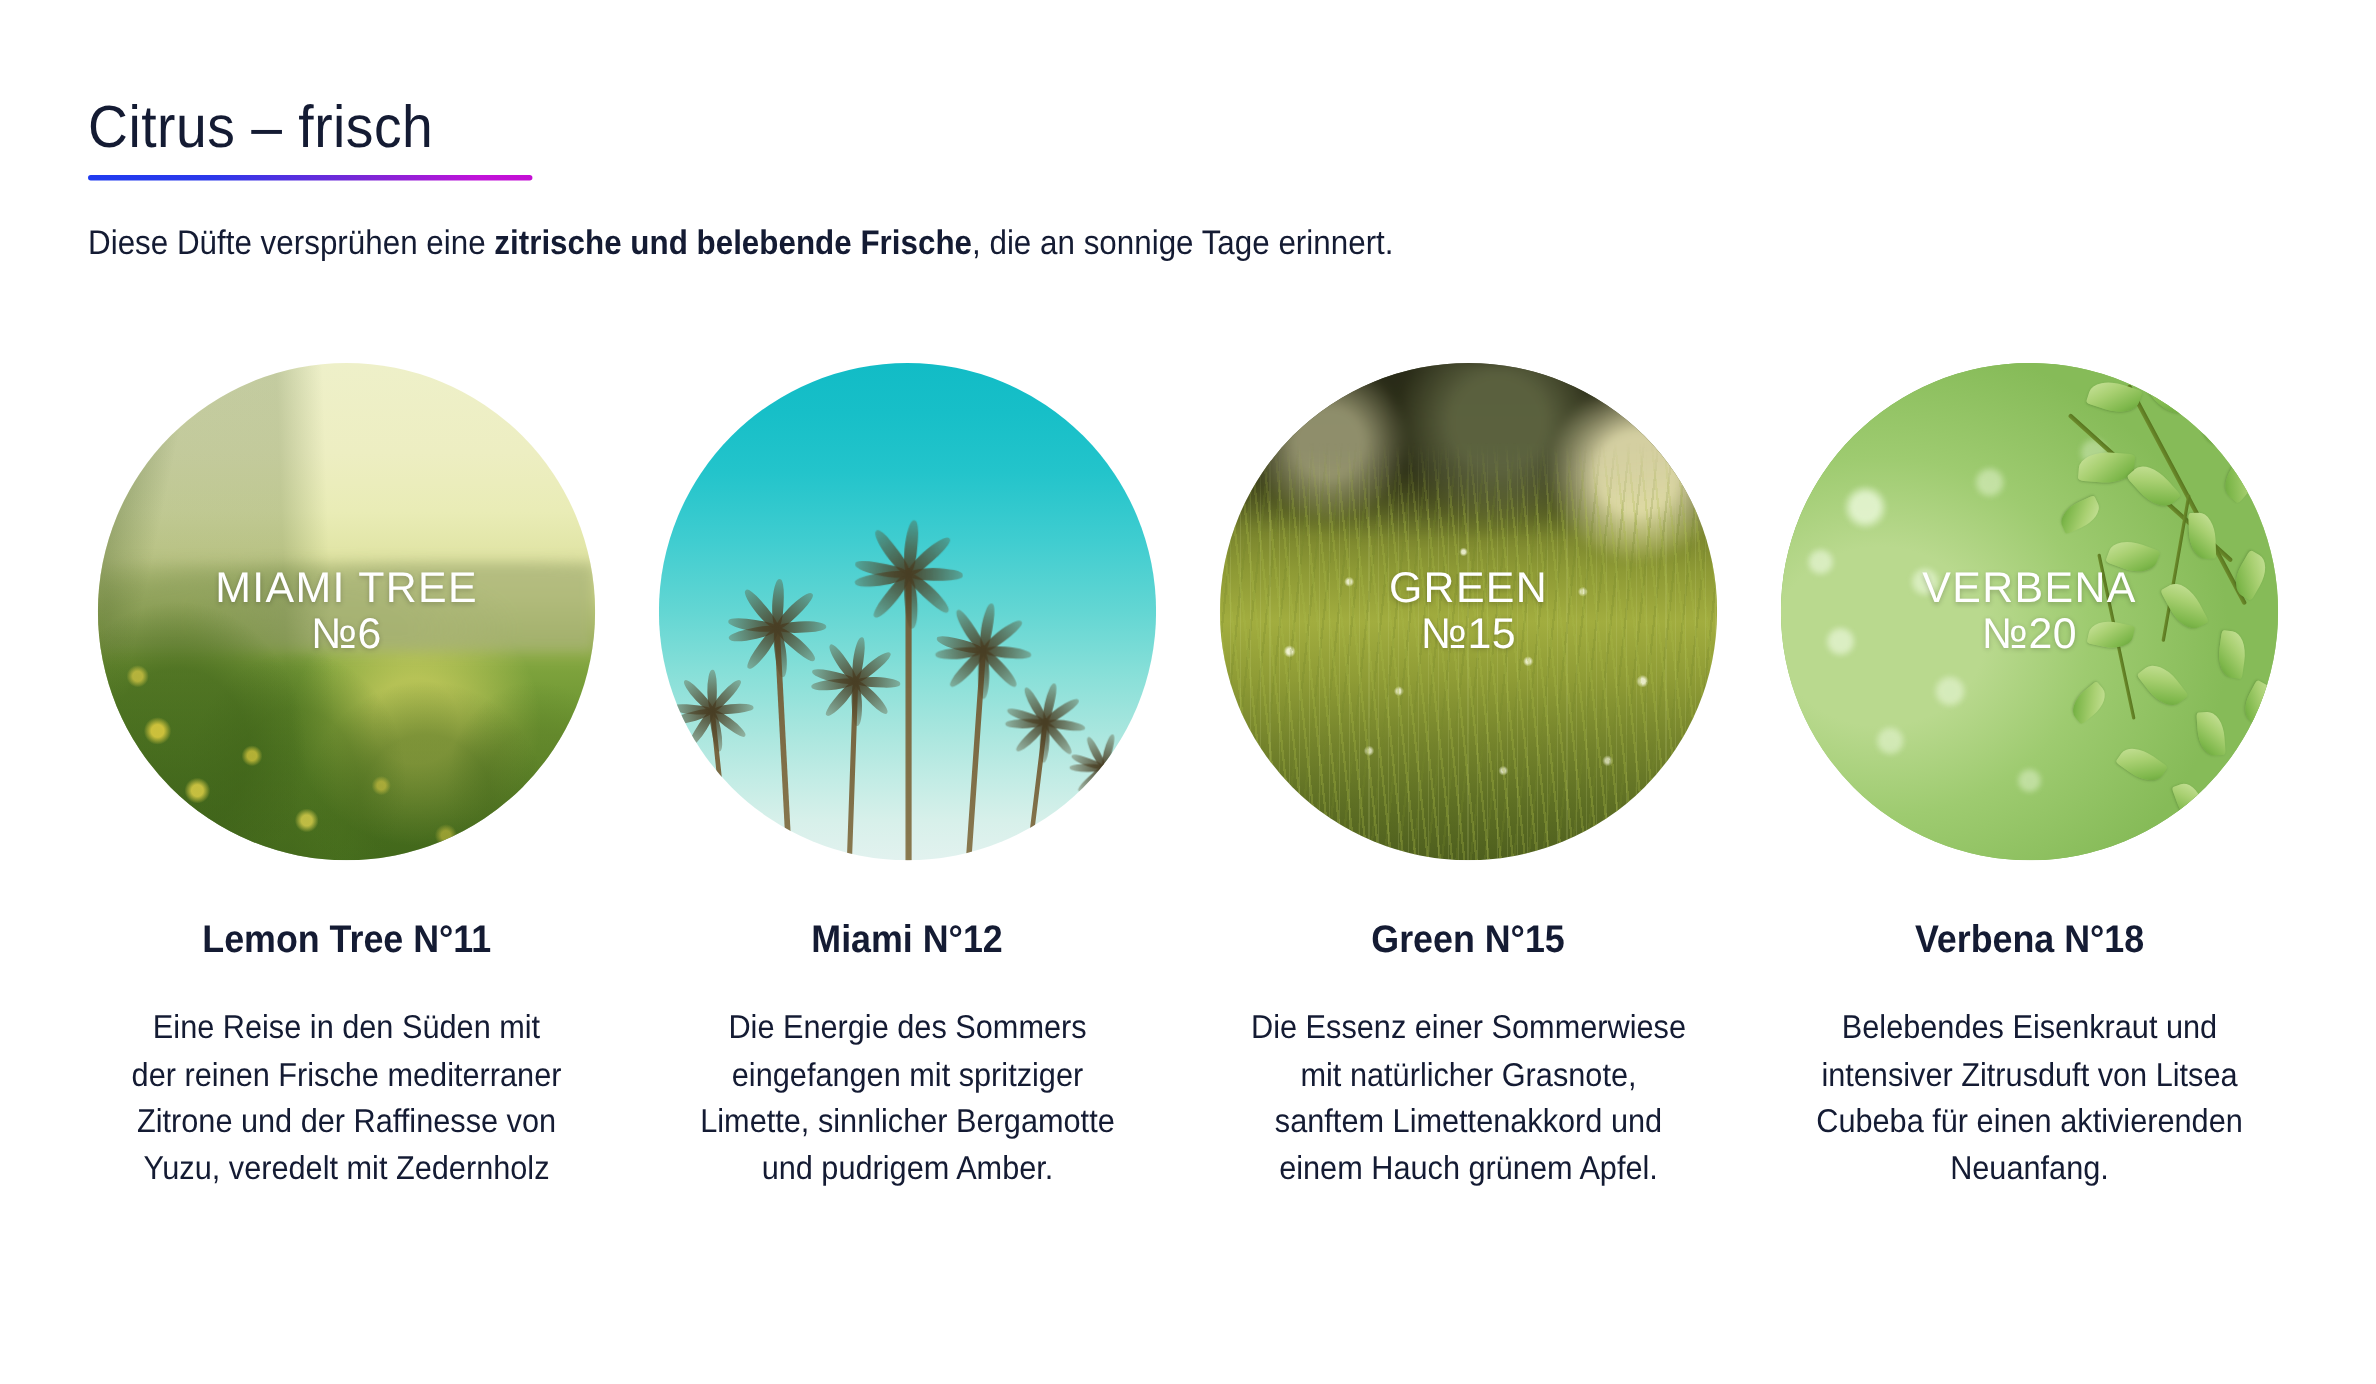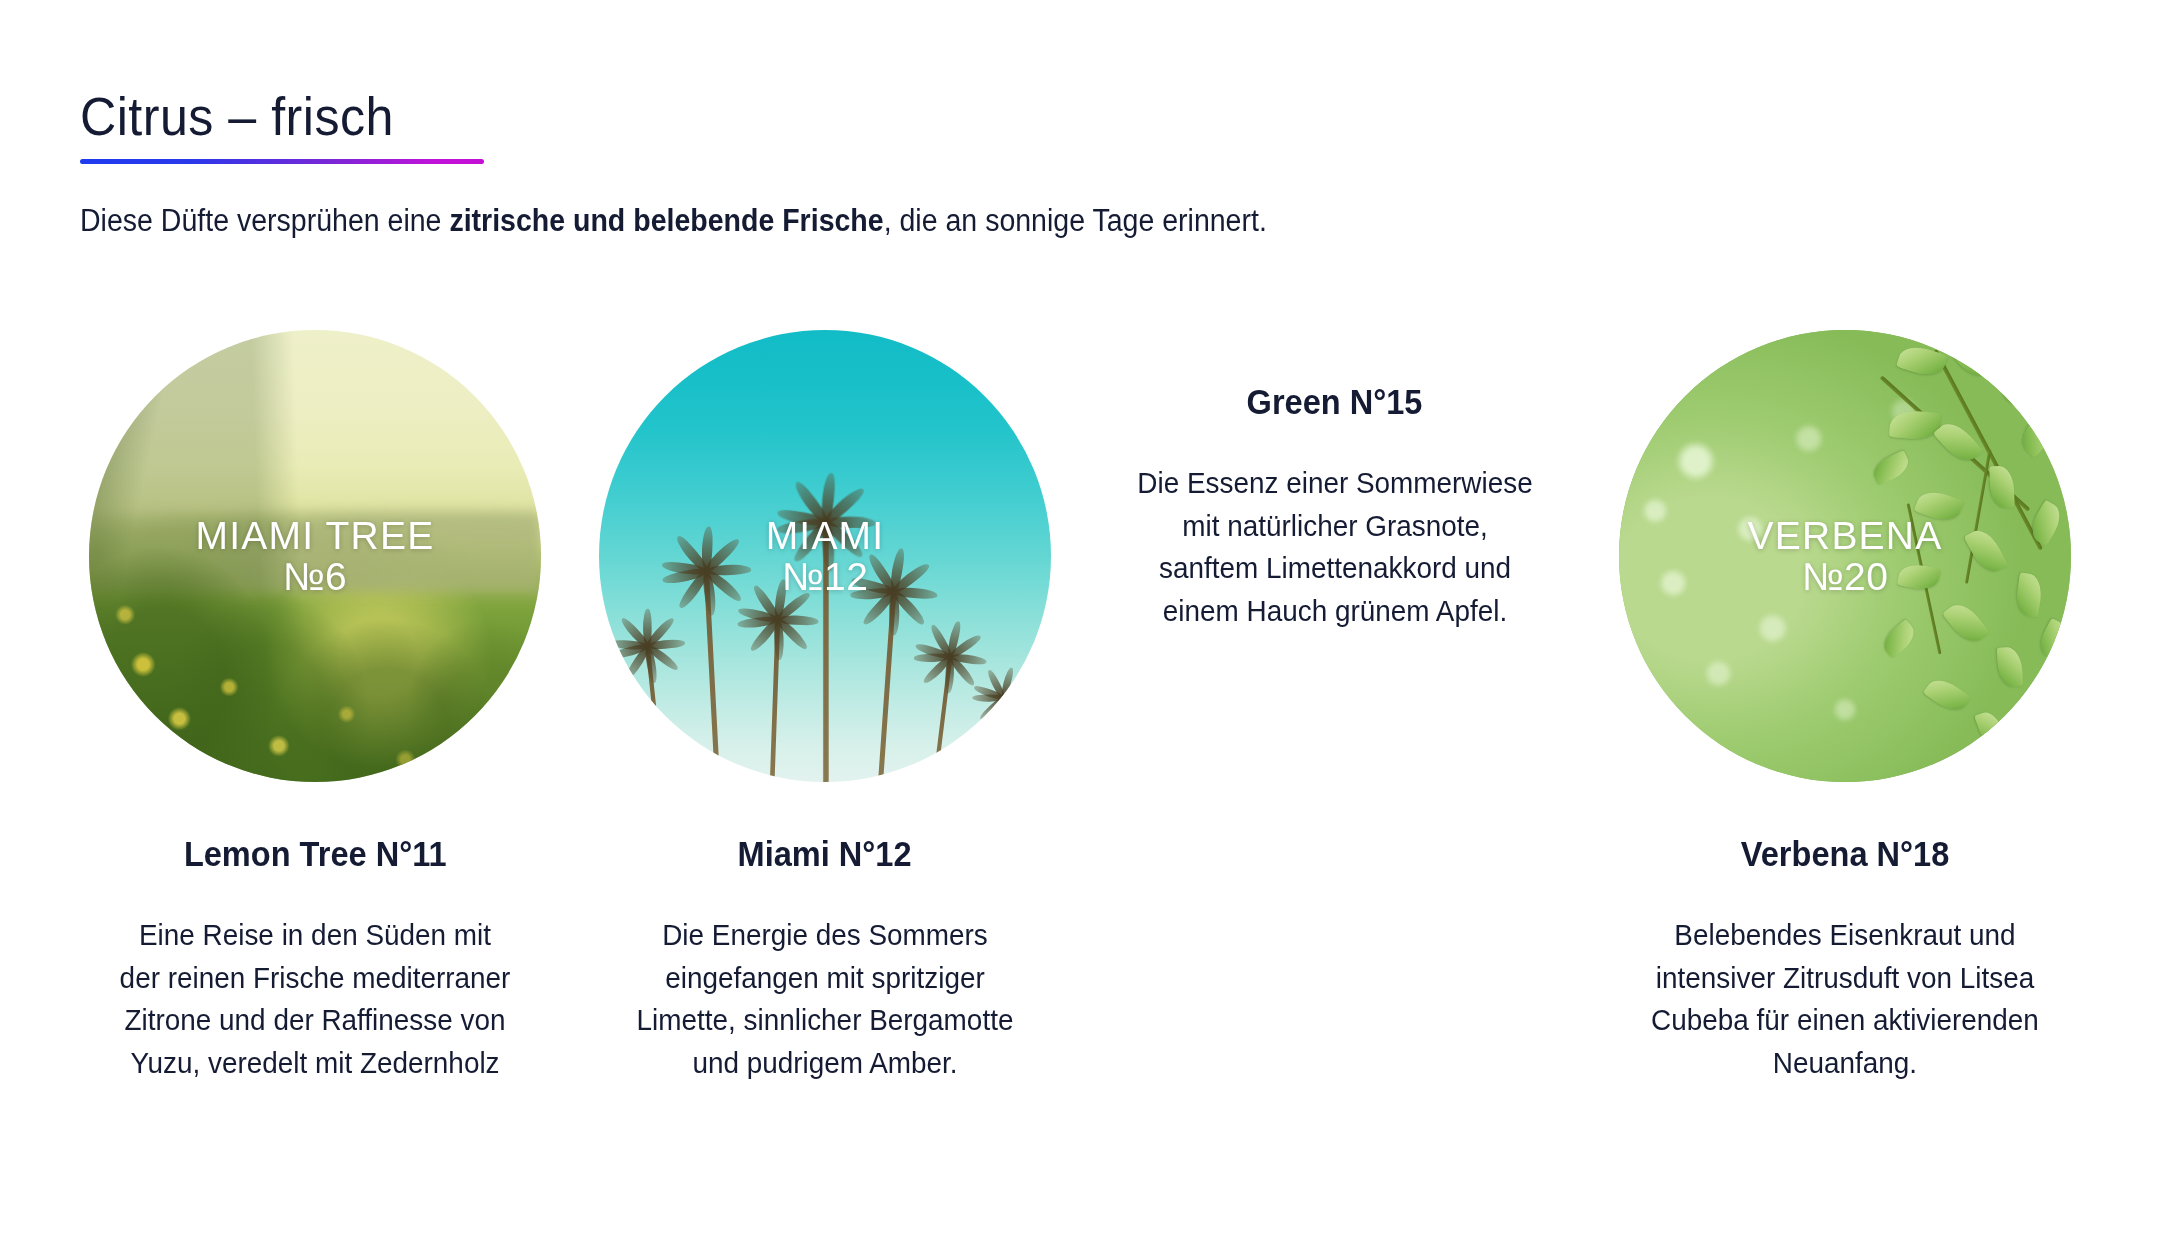--- a/index.html
+++ b/index.html
@@ -361,30 +361,33 @@
                   <div class="frond" style="transform: rotate(-42.5deg); left: 0px; top: 0px;"></div>
                   <div class="frond" style="transform: rotate(0deg); left: 0px; top: 0px;"></div>
                   <div class="frond" style="transform: rotate(42.5deg); left: 0px; top: 0px;"></div>
                   <div class="frond" style="transform: rotate(85deg); left: 0px; top: 0px;"></div>
                   <div class="frond" style="transform: rotate(127.5deg); left: 0px; top: 0px;"></div>
                   <div class="frond" style="transform: rotate(170deg); left: 0px; top: 0px;"></div>
                 </div>
               </div>
             </div>
         </div>
-        <div class="circle-label">
-          <span class="l1">MIAMI</span>
-          <span class="l2">№12</span>
-        </div>
       </div>
       <div class="card-title">Miami N°12</div>
       <div class="card-desc">Die Energie des Sommers eingefangen mit spritziger Limette, sinnlicher Bergamotte und pudrigem Amber.</div>
     </div>
 
     <div class="card">
+      <div class="circle-wrap">
+        <div class="circle-art art-green"></div>
+        <div class="circle-label">
+          <span class="l1">GREEN</span>
+          <span class="l2">№15</span>
+        </div>
+      </div>
       <div class="card-title">Green N°15</div>
       <div class="card-desc">Die Essenz einer Sommerwiese mit natürlicher Grasnote, sanftem Limettenakkord und einem Hauch grünem Apfel.</div>
     </div>
 
     <div class="card">
       <div class="circle-wrap">
         <div class="circle-art art-verbena">
           <div class="leaves">
               <div class="branch" style="left: 58%; top: 10%; width: 44%; height: 4px; transform: rotate(42deg);"></div>
               <div class="branch" style="left: 70%; top: 4%; width: 50%; height: 4px; transform: rotate(62deg);"></div>

